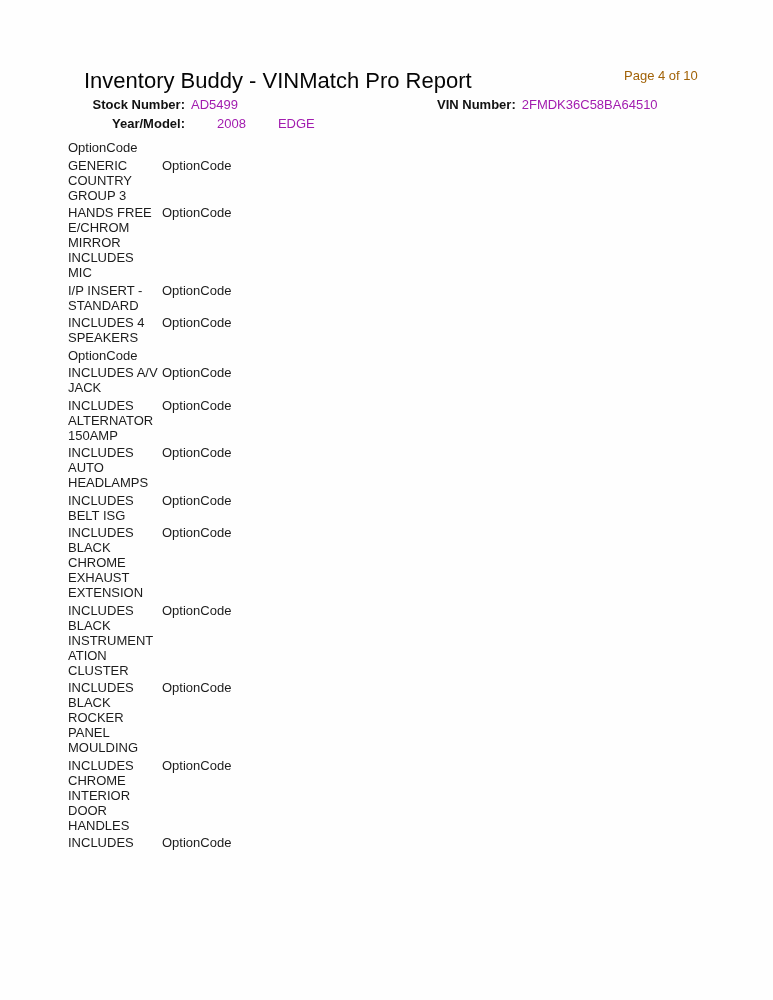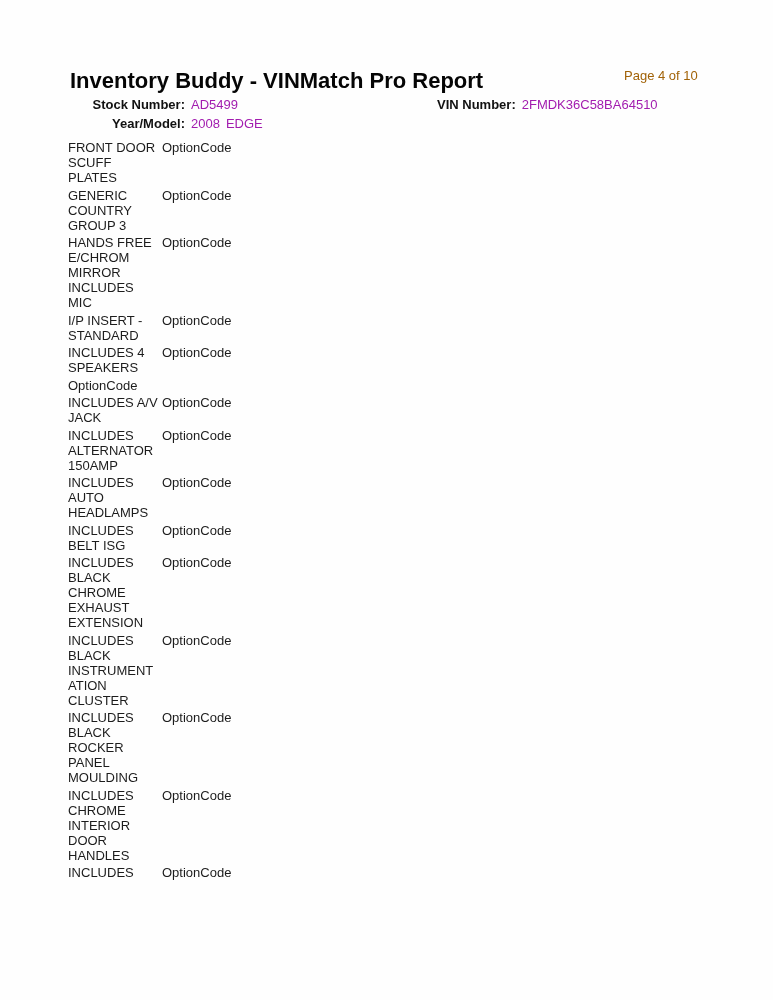--- a/index.html
+++ b/index.html
@@ -11,25 +11,25 @@
     position: relative;
     width: 773px;
     height: 1000px;
     background: #fefefe;
     overflow: hidden;
     font-family: "Liberation Sans", sans-serif;
     color: #1c1c1c;
   }
   .report-title {
     position: absolute;
-    left: 70px;
+    left: 84px;
     top: 68px;
     font-size: 22px;
     line-height: 26px;
-    font-weight: 700;
+    font-weight: 400;
     color: #050505;
     letter-spacing: 0px;
     white-space: nowrap;
   }
   .page-indicator {
     position: absolute;
     left: 624px;
     top: 68px;
     font-size: 13px;
     line-height: 16px;
@@ -52,21 +52,21 @@
     display: inline-block;
     width: 116px;
     text-align: right;
   }
   .info-pair .value {
     margin-left: 6px;
     color: #a21caf;
   }
   .pair-stock  { left: 69px;  top: 97px; }
   .pair-vin    { left: 408px; top: 97px; margin-left: 29px; }
-  .pair-year   { left: 69px;  top: 116px; }
+  .pair-year   { left: 69px;  top: 116px; gap: 26px; }
   .value-model { margin-left: 28px; }
 
   .options-list {
     position: absolute;
     left: 68px;
     top: 140px;
     width: 640px;
   }
   .option-row {
     display: flex;
@@ -106,23 +106,20 @@
   </div>
 
   <div class="info-pair pair-year">
     <span class="label fixed">Year/Model:</span>
     <span class="value">2008</span>
     <span class="value value-model">EDGE</span>
   </div>
 
   <div class="options-list">
   <div class="option-row">
-    <div class="option-desc">FRONT DOOR
-SCUFF
-PLATES</div>
     <div class="option-code">OptionCode</div>
   </div>
 
   <div class="option-row">
     <div class="option-desc">GENERIC
 COUNTRY
 GROUP 3</div>
     <div class="option-code">OptionCode</div>
   </div>
 

